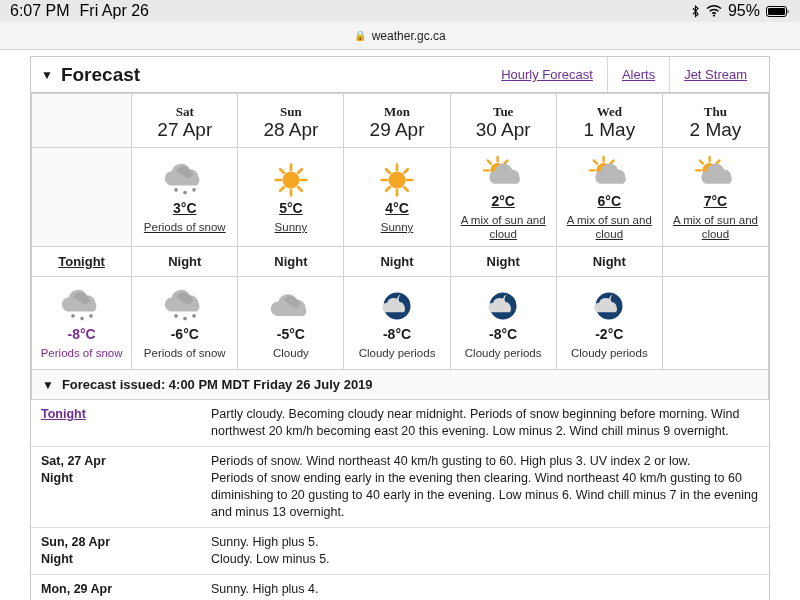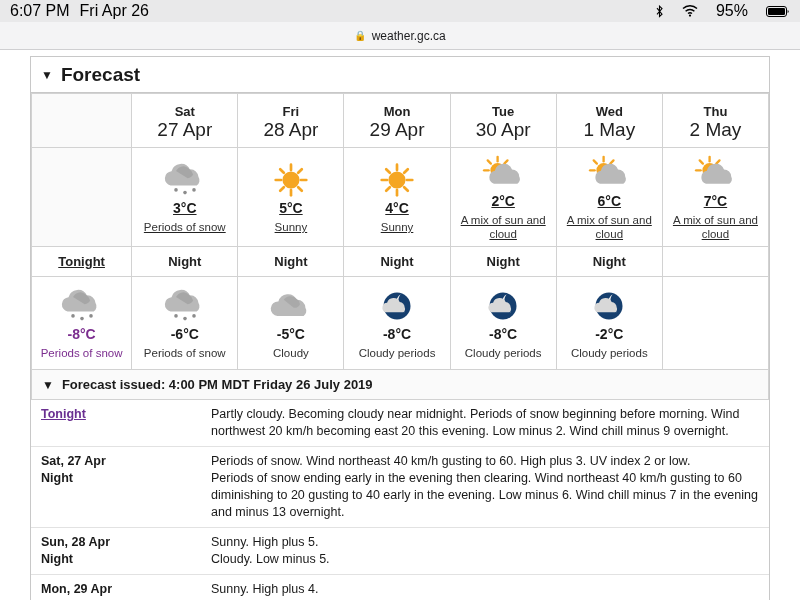--- a/index.html
+++ b/index.html
@@ -26,21 +26,21 @@
   }
   .status-left {
     display: flex;
     gap: 10px;
     align-items: center;
     white-space: nowrap;
   }
   .status-right {
     margin-left: auto;
     display: flex;
-    gap: 18px;
+    gap: 6px;
     align-items: center;
     white-space: nowrap;
   }
   .ico {
     display: inline-block;
     vertical-align: middle;
   }
   .wifi-ico svg, .bt-ico svg, .batt-ico svg { display: block; }
 
   
@@ -131,20 +131,21 @@
   }
   td.spacer-cell {
     background: #fafafa;
     border-left: none;
   }
   .day-name {
     font-weight: bold;
     font-size: 13px;
     line-height: 17px;
     padding: 6px 0 2px 0;
+    font-family: Liberation Serif, serif;
   }
   .day-date {
     font-size: 19px;
     line-height: 16px;
     padding-bottom: 6px;
     text-align: center;
   }
   .cell-day { height: 92px; text-decoration: underline; }
   .temp {
     font-size: 14px;
@@ -251,20 +252,25 @@
 </div>
 
 <div class="page">
   <div class="panel">
 
     <div class="fc-header">
       <div class="fc-title">
         <span class="tri">▼</span>
         <span>Forecast</span>
       </div>
+      <div class="fc-links">
+        <a class="fc-link first" href="#">Hourly Forecast</a>
+        <a class="fc-link" href="#">Alerts</a>
+        <a class="fc-link" href="#">Jet Stream</a>
+      </div>
     </div>
 
     <table class="grid">
       <colgroup>
         <col style="width:13.6%">
         <col style="width:14.4%">
           <col style="width:14.4%">
           <col style="width:14.4%">
         <col style="width:14.4%">
           <col style="width:14.4%">
@@ -272,21 +278,21 @@
       </colgroup>
 
       <tbody>
           <tr>
         <td class="spacer-cell"></td>
         <td>
           <div class="day-name">Sat</div>
           <div class="day-date">27 Apr</div>
         </td>
         <td>
-          <div class="day-name">Fri</div>
+          <div class="day-name">Sun</div>
           <div class="day-date">28 Apr</div>
         </td>
         <td>
           <div class="day-name">Mon</div>
           <div class="day-date">29 Apr</div>
         </td>
         <td>
           <div class="day-name">Tue</div>
           <div class="day-date">30 Apr</div>
         </td>

